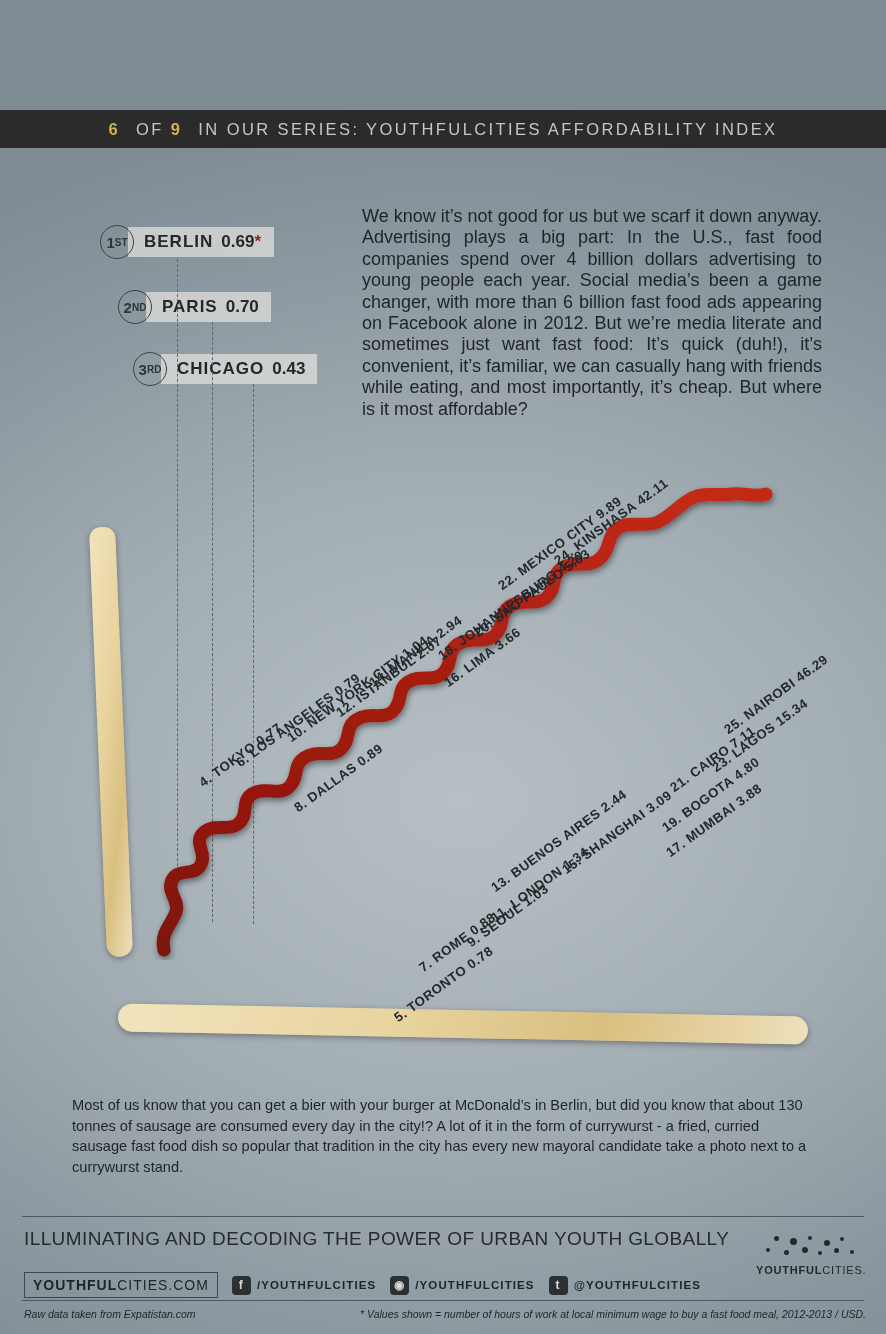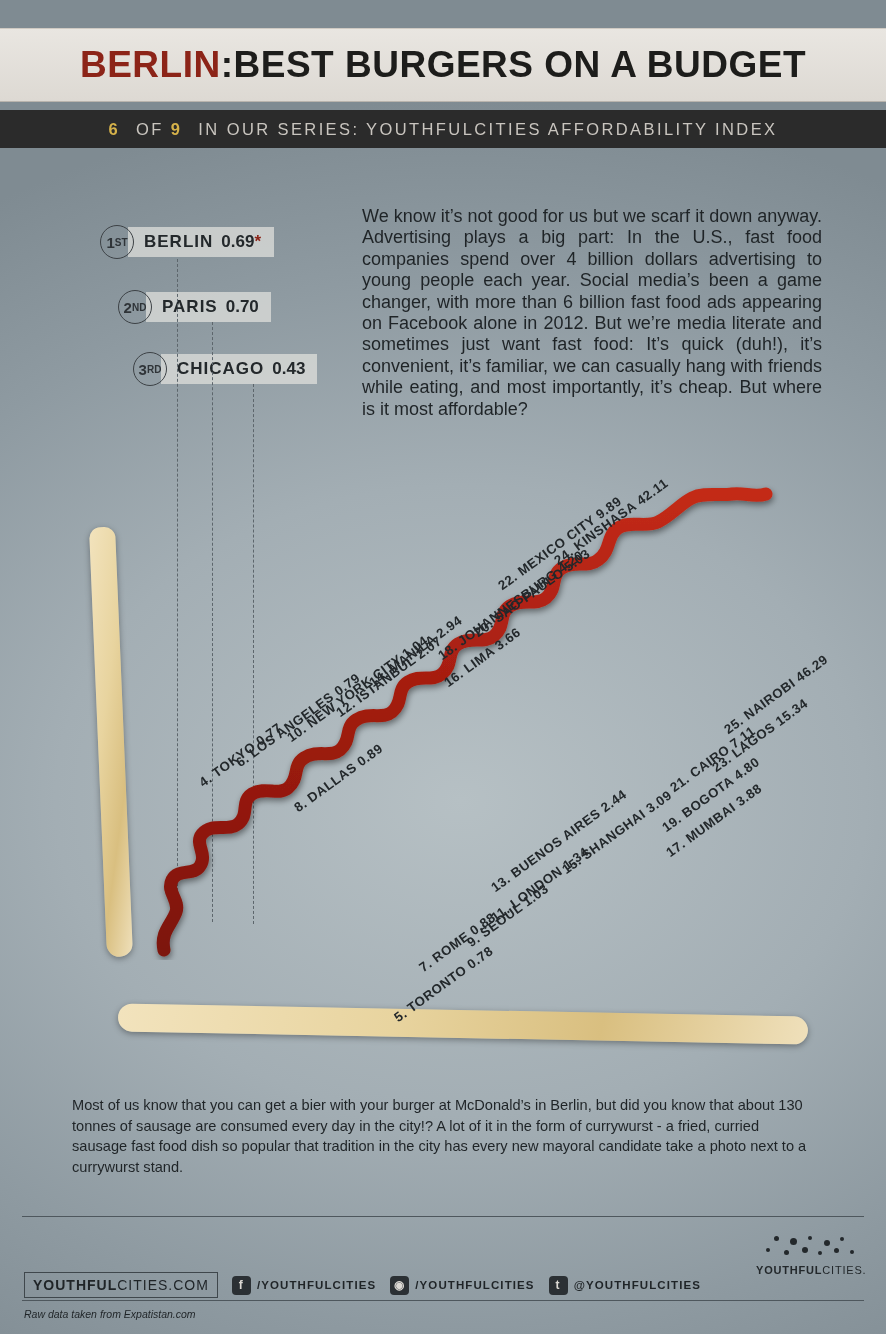--- a/index.html
+++ b/index.html
@@ -161,25 +161,20 @@
     position: absolute; top: 1308px; left: 24px; width: 842px;
     display: flex; justify-content: space-between;
     font-size: 10.5px; font-style: italic; color: #1f2427;
   }
 </style>
 </head>
 <body>
 
 <div class="page">
 
-  <div class="header-band">
-    <div class="title">
-      <span class="city">BERLIN</span><span class="colon">:</span><span>BEST BURGERS ON A BUDGET</span>
-    </div>
-  </div>
 
   <div class="subheader-band">
     <div class="subtitle">
       <span class="hl">6</span><span class="thin"> OF </span><span class="hl">9</span><span class="thin"> IN OUR SERIES: YOUTHFULCITIES AFFORDABILITY INDEX</span>
     </div>
   </div>
 
   <div class="rank" id="rank1">
     <div class="rank-badge">
       <span>1</span>
@@ -287,20 +282,21 @@
   <div class="lbl" style="left:480px; top:625px; transform: rotate(-36deg);">20. SAO PAULO 5.03</div>
   <div class="lbl" style="left:676px; top:780px; transform: rotate(-36deg);">21. CAIRO 7.11</div>
   <div class="lbl" style="left:504px; top:578px; transform: rotate(-36deg);">22. MEXICO CITY 9.89</div>
   <div class="lbl" style="left:718px; top:760px; transform: rotate(-36deg);">23. LAGOS 15.34</div>
   <div class="lbl" style="left:560px; top:553px; transform: rotate(-36deg);">24. KINSHASA 42.11</div>
   <div class="lbl" style="left:730px; top:722px; transform: rotate(-36deg);">25. NAIROBI 46.29</div>
 
   <div class="footnote">Most of us know that you can get a bier with your burger at McDonald’s in Berlin, but did you know that about 130 tonnes of sausage are consumed every day in the city!? A lot of it in the form of currywurst - a fried, curried sausage fast food dish so popular that tradition in the city has every new mayoral candidate take a photo next to a currywurst stand.</div>
 
   <div class="rule" id="rule1"></div>
+  <div class="illum">ILLUMINATING AND DECODING THE POWER OF URBAN YOUTH GLOBALLY</div>
 
   <div class="social">
     <div class="site-chip">
       <span>YOUTHFUL</span><span class="light">CITIES.COM</span>
     </div>
     <div class="sgroup">
       <span class="sicon">f</span>
       <b>/YOUTHFUL</b>
         <span class="light">CITIES</span>
     </div>
@@ -331,15 +327,16 @@
       <i style="left:94px; top:14px; width:4px; height:4px;"></i>
     </div>
     <div class="name">
       <b>YOUTHFUL</b><span>CITIES.</span>
     </div>
   </div>
 
   <div class="rule" id="rule2"></div>
   <div class="credits">
     <span>Raw data taken from Expatistan.com</span>
+    <span>* Values shown = number of hours of work at local minimum wage to buy a fast food meal, 2012-2013 / USD.</span>
   </div>
 
 </div>
 
 </body></html>

